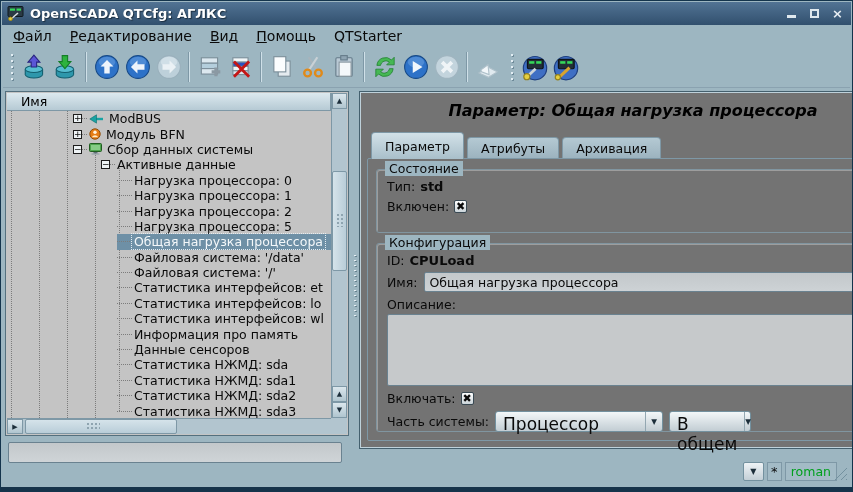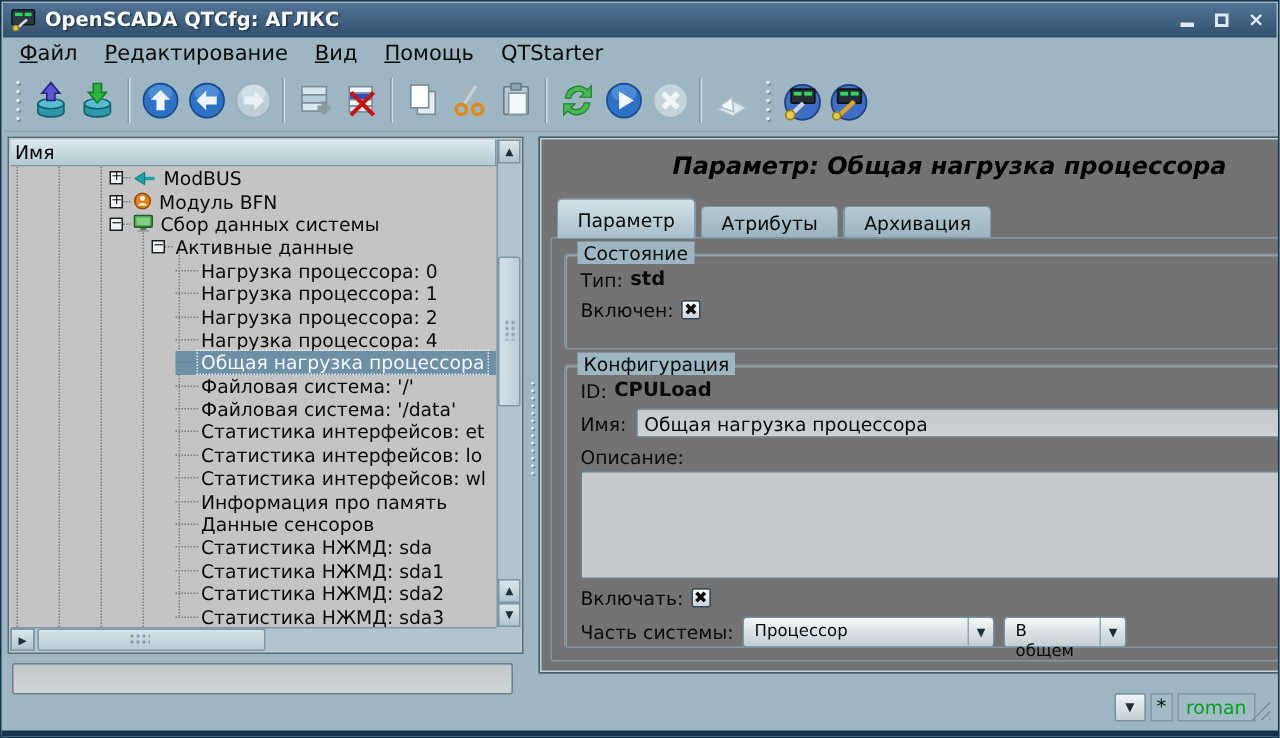--- a/index.html
+++ b/index.html
@@ -38,21 +38,21 @@
   .tb-sep { width:2px; height:30px; border-left:1px solid #7e98a6; border-right:1px solid #cfe0e8; margin:0 4px; }
   .tb-btn { width:31px; height:34px; display:flex; align-items:center; justify-content:center; }
 
   
   .tree { position:absolute; left:4px; top:90px; width:344px; height:345px;
           border:1px solid #54707e; background:#c4c4c4; }
   .tree-header { position:absolute; left:1px; top:1px; right:17px; height:18px;
                  background:linear-gradient(#dcé9ef,#b6cad4);
                  background:linear-gradient(#dce9ef,#b6cad4);
                  border-bottom:1px solid #7e98a6; border-right:1px solid #7e98a6;
-                 display:flex; align-items:center; padding:0 3px; font-size:12.5px; }
+                 display:flex; align-items:center; padding:0 14px; font-size:12.5px; }
   .viewport { position:absolute; left:1px; right:17px; top:19px; bottom:17px;
               overflow:hidden; background:#c4c4c4; }
   .guide { position:absolute; width:0; border-left:1px dotted #7c7c7c; }
   .g1 { left:4px;  top:0; bottom:0; }
   .g2 { left:32px; top:0; bottom:0; }
   .g3 { left:60px; top:0; bottom:0; }
   .g4 { left:88px; top:38px; bottom:0; }
   .g5 { left:112px; top:54px; height:246px; }
   .row { position:relative; height:15.4px; display:flex; align-items:center;
          font-size:12.5px; white-space:nowrap; color:#0a0a0a; }
@@ -139,21 +139,21 @@
 
   .txt-input { flex:1; height:20px; margin-left:6px; margin-right:12px;
                background:linear-gradient(#c3c8cb,#cdd2d5); border:1px solid #6a8290;
                border-radius:2px; font-size:12.5px; padding:0 5px; color:#0a0a0a;
                font-family:inherit; }
   .textarea { height:72px; margin:2px 12px 0 0; background:#c6c9cb;
               border:1px solid #6a8290; border-radius:2px; }
 
   .combo { height:21px; background:linear-gradient(#f3f7f9,#c2cdd3); border:1px solid #73919f;
            border-radius:3px; display:flex; align-items:stretch; margin-left:6px; }
-  .combo .ctxt { padding:2px 7px 0; font-size:11px; color:#0a0a0a; }
+  .combo .ctxt { padding:2px 7px 0; font-size:17px; color:#0a0a0a; }
   .combo .carr { width:17px; border-left:1px solid #93a7b1; display:flex; align-items:center;
                  justify-content:center; font-size:7.5px; color:#1c2e3a; }
   .combo-part  { width:168px; } .combo-part .ctxt { flex:1; }
   .combo-part2 { width:82px; }  .combo-part2 .ctxt { flex:1; }
 
   
   .statusbar { position:absolute; left:2px; right:2px; bottom:4px; height:32px; }
   .sb-right { position:absolute; right:13px; top:7px; display:flex; gap:3px; align-items:center; }
   .sb-drop { width:21px; height:19px; background:linear-gradient(#eef3f6,#c3cfd6);
              border:1px solid #73919f; border-radius:2px; display:flex; align-items:center;
@@ -432,39 +432,39 @@
           </div>
           <div class="row leaf">
             <span class="lwrap">
               <span class="lstub"></span>
               <span class="lbl">Нагрузка процессора: 2</span>
             </span>
           </div>
           <div class="row leaf">
             <span class="lwrap">
               <span class="lstub"></span>
-              <span class="lbl">Нагрузка процессора: 4</span>
+              <span class="lbl">Нагрузка процессора: 5</span>
             </span>
           </div>
           <div class="row leaf selected">
             <span class="lwrap">
               <span class="lstub"></span>
               <span class="lbl">Общая нагрузка процессора</span>
             </span>
           </div>
           <div class="row leaf">
             <span class="lwrap">
               <span class="lstub"></span>
+              <span class="lbl">Файловая система: '/data'</span>
+            </span>
+          </div>
+          <div class="row leaf">
+            <span class="lwrap">
+              <span class="lstub"></span>
               <span class="lbl">Файловая система: '/'</span>
-            </span>
-          </div>
-          <div class="row leaf">
-            <span class="lwrap">
-              <span class="lstub"></span>
-              <span class="lbl">Файловая система: '/data'</span>
             </span>
           </div>
           <div class="row leaf">
             <span class="lwrap">
               <span class="lstub"></span>
               <span class="lbl">Статистика интерфейсов: et</span>
             </span>
           </div>
           <div class="row leaf">
             <span class="lwrap">

